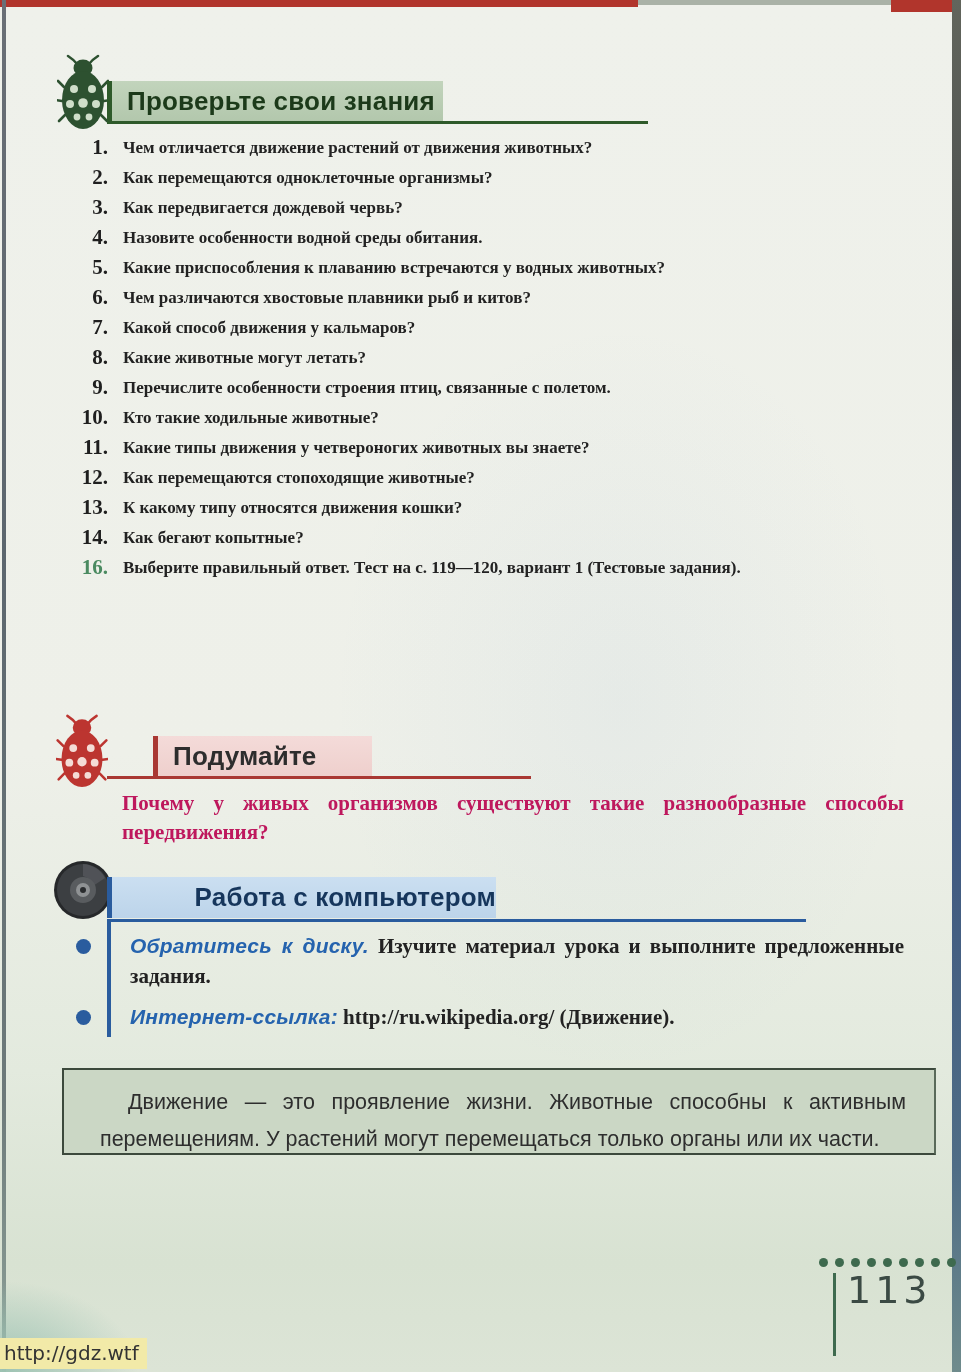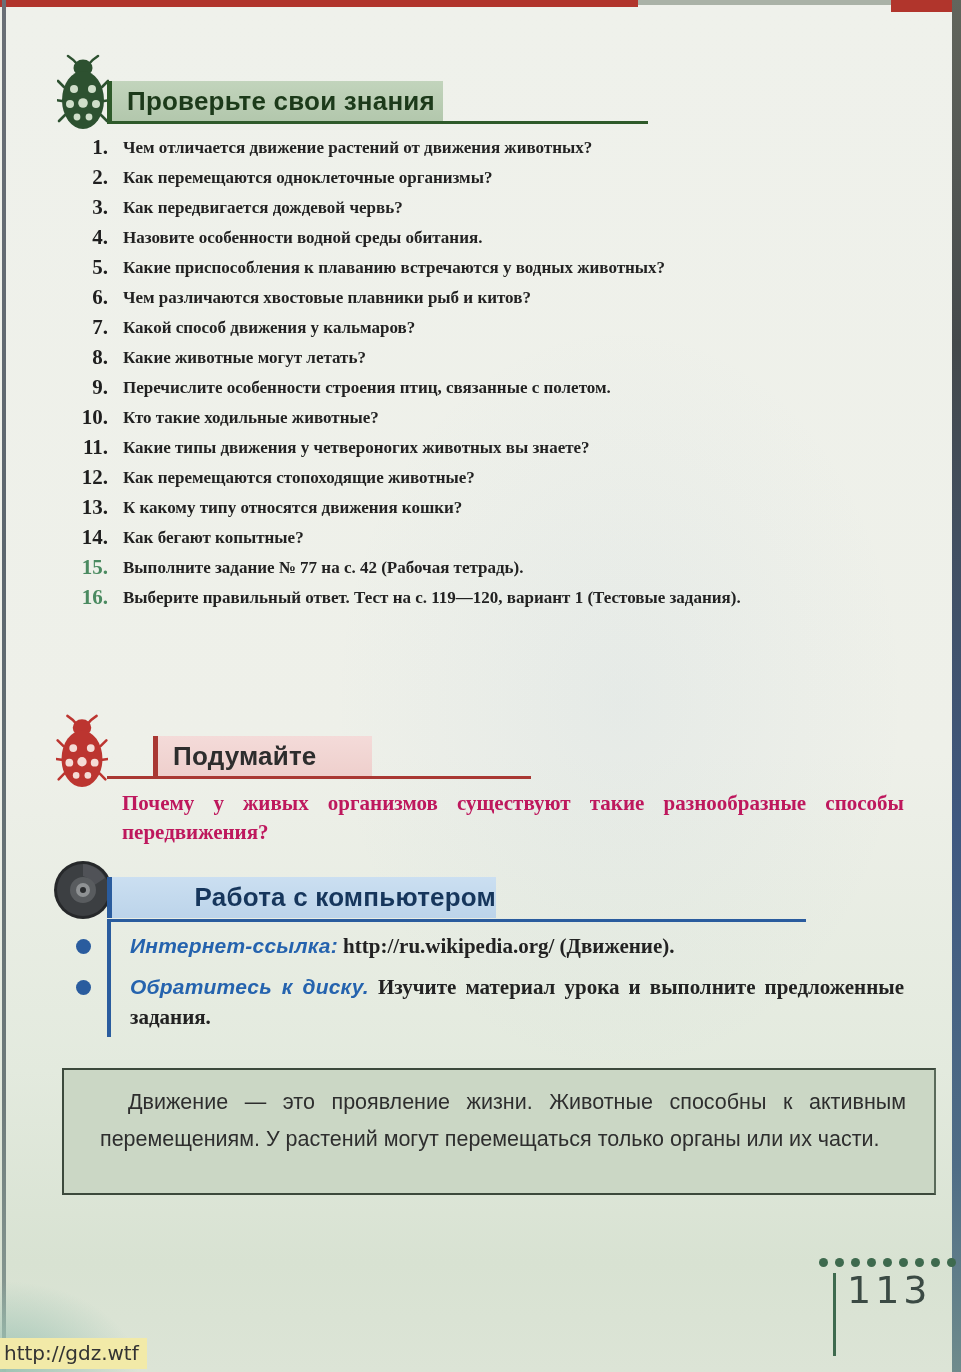--- a/index.html
+++ b/index.html
@@ -82,21 +82,21 @@
     margin-left:39px; flex:1; font-size:21px; font-weight:600; color:#222;
     line-height:30px; text-align:justify;
   }
   .comp-lead {
     font-family:"Liberation Sans", sans-serif; font-style:italic; font-weight:bold;
     color:#2563ae; letter-spacing:0.2px;
   }
 
   
   .summary-box {
-    position:absolute; left:62px; top:1068px; width:874px; height:127px;
+    position:absolute; left:62px; top:1068px; width:874px; height:87px;
     background:#cbd7c5; border:2px solid #3c493c; border-right-color:#5a6a5a;
     padding:14px 28px 0 36px;
   }
   .summary-text {
     font-family:"Liberation Sans", sans-serif; font-size:21.5px; color:#2e2e2e;
     line-height:37px; text-align:justify; text-indent:28px;
   }
 
   
   .footer-dots { position:absolute; left:819px; top:1258px; width:142px; display:flex; gap:7px; overflow:hidden; }
@@ -201,24 +201,20 @@
       <span class="q-num">12.</span>
       <span class="q-text">Как перемещаются стопоходящие животные?</span>
     </div>
     <div class="q-row">
       <span class="q-num">13.</span>
       <span class="q-text">К какому типу относятся движения кошки?</span>
     </div>
     <div class="q-row">
       <span class="q-num">14.</span>
       <span class="q-text">Как бегают копытные?</span>
-    </div>
-    <div class="q-row">
-      <span class="q-num accent">15.</span>
-      <span class="q-text">Выполните задание № 77 на с. 42 (Рабочая тетрадь).</span>
     </div>
     <div class="q-row">
       <span class="q-num accent">16.</span>
       <span class="q-text">Выберите правильный ответ. Тест на с. 119—120, вариант 1 (Тестовые задания).</span>
     </div>
   </div>
 
 <span class="icon-wrap think-bug">
   <svg width="52" height="76" viewBox="0 0 52 78">
     <g stroke="#bc3530" stroke-width="2.6" fill="none" stroke-linecap="round">
@@ -257,25 +253,25 @@
     <circle cx="30" cy="30" r="7" fill="#8f9294"></circle>
     <circle cx="30" cy="30" r="3" fill="#2a2c2e"></circle>
   </svg>
 </span>
 <div class="hdr-bar comp-bar">Работа с компьютером</div>
 <div class="hdr-underline comp-underline"></div>
 <div class="comp-vline"></div>
 <div class="comp-items">
     <div class="comp-item">
       <span class="bullet"></span>
-      <span class="comp-item-text"><span class="comp-lead">Интернет-ссылка:</span> http://ru.wikipedia.org/ (Движение).</span>
+      <span class="comp-item-text"><span class="comp-lead">Обратитесь к диску.</span> Изучите материал урока и выполните предложенные задания.</span>
     </div>
     <div class="comp-item">
       <span class="bullet"></span>
-      <span class="comp-item-text"><span class="comp-lead">Обратитесь к диску.</span> Изучите материал урока и выполните предложенные задания.</span>
+      <span class="comp-item-text"><span class="comp-lead">Интернет-ссылка:</span> http://ru.wikipedia.org/ (Движение).</span>
     </div>
   </div>
 
 <div class="summary-box">
   <p class="summary-text">Движение — это проявление жизни. Животные способны к активным перемещениям. У растений могут перемещаться только органы или их части.</p>
 </div>
 
 <div class="footer-dots">
     <span class="dot"></span>
     <span class="dot"></span>

